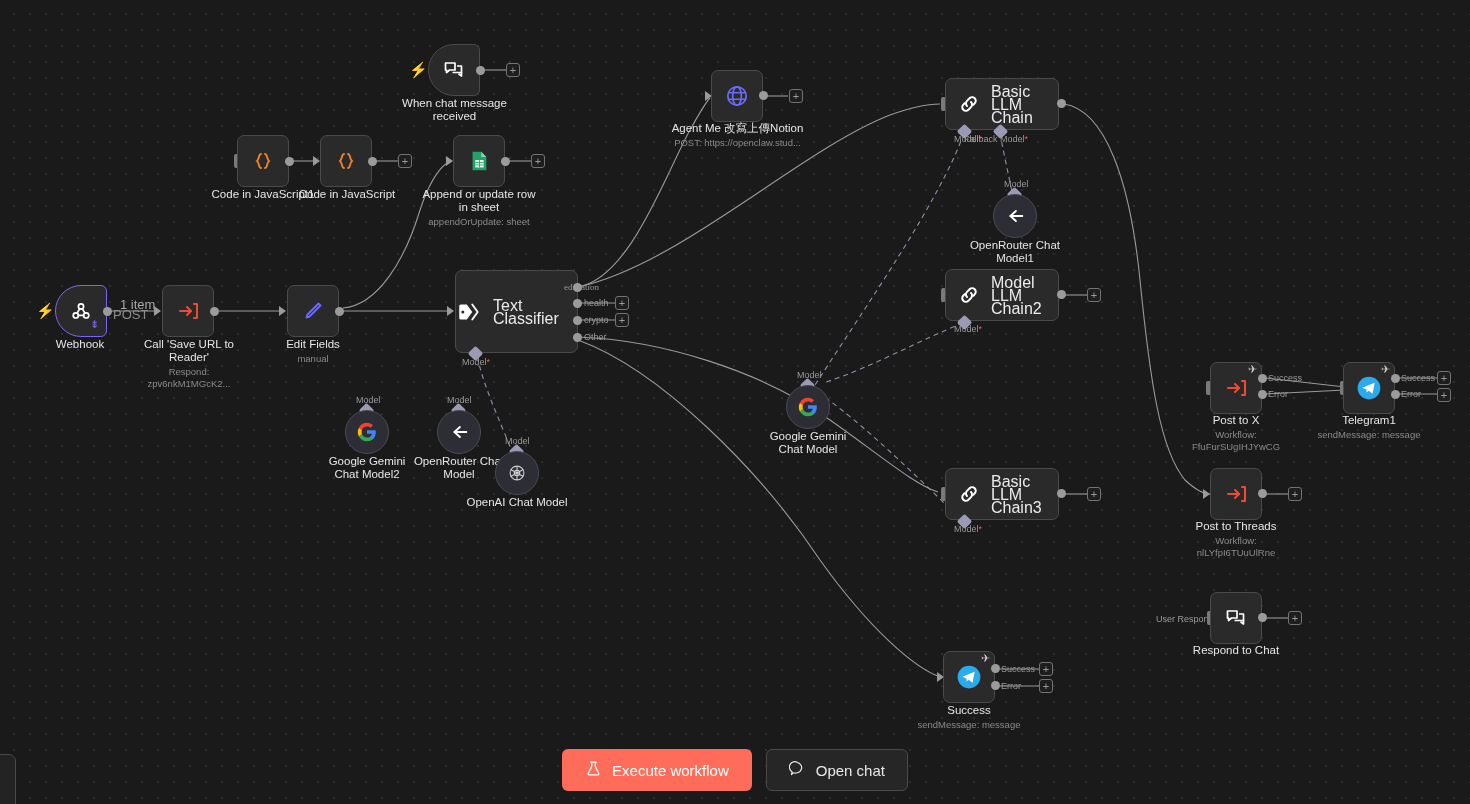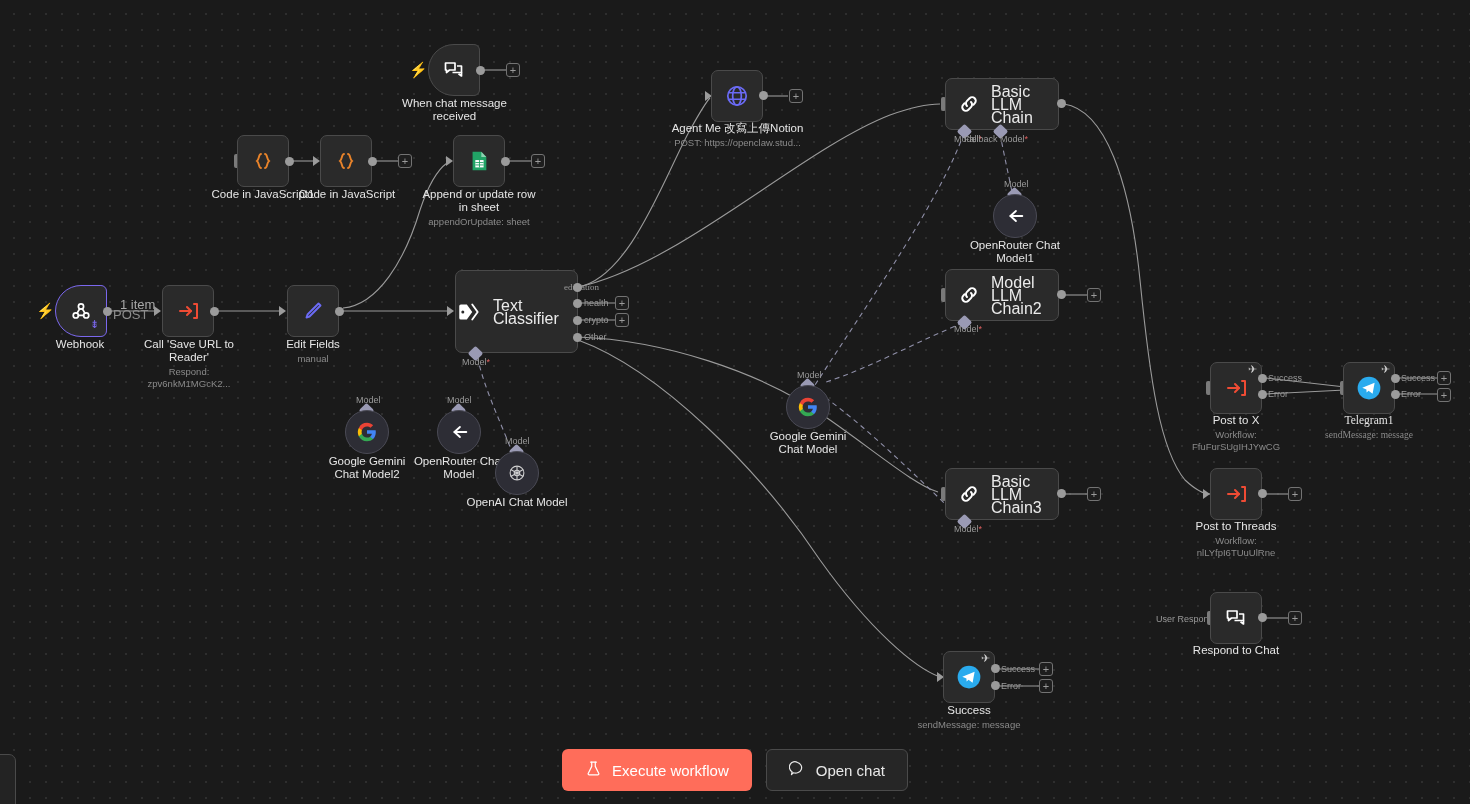--- a/index.html
+++ b/index.html
@@ -476,21 +476,21 @@
       </svg>
     </span>
   </div>
   <div class="pin" style="left:1381px;top:363px;">✈</div>
   <div class="dot" style="left:1391px;top:374px;"></div>
   <div class="portlabel" style="left:1401px;top:373px;">Success</div>
   <div class="plusbox" style="left:1437px;top:371px;">+</div>
   <div class="dot" style="left:1391px;top:390px;"></div>
   <div class="portlabel" style="left:1401px;top:389px;">Error</div>
   <div class="plusbox" style="left:1437px;top:388px;">+</div>
-  <div class="cap" style="left:1313px;top:414px;width:112px;font-family:Liberation Serif, serif;">
+  <div class="cap" style="left:1313px;top:414px;width:112px;">
     <span>Telegram1</span>
     <span class="sub">sendMessage: message</span>
   </div>
 
   <div class="arrowin" style="left:1203px;top:489px;"></div>
   <div class="node square" style="left:1210px;top:468px;">
     <span class="node-icon">
       <svg width="24" height="24" viewBox="0 0 24 24" fill="none" stroke="#ef4b34" stroke-width="2" stroke-linecap="round" stroke-linejoin="round">
         <path d="M4 12 H15"></path>
           <path d="M11 8 L15 12 L11 16"></path>

